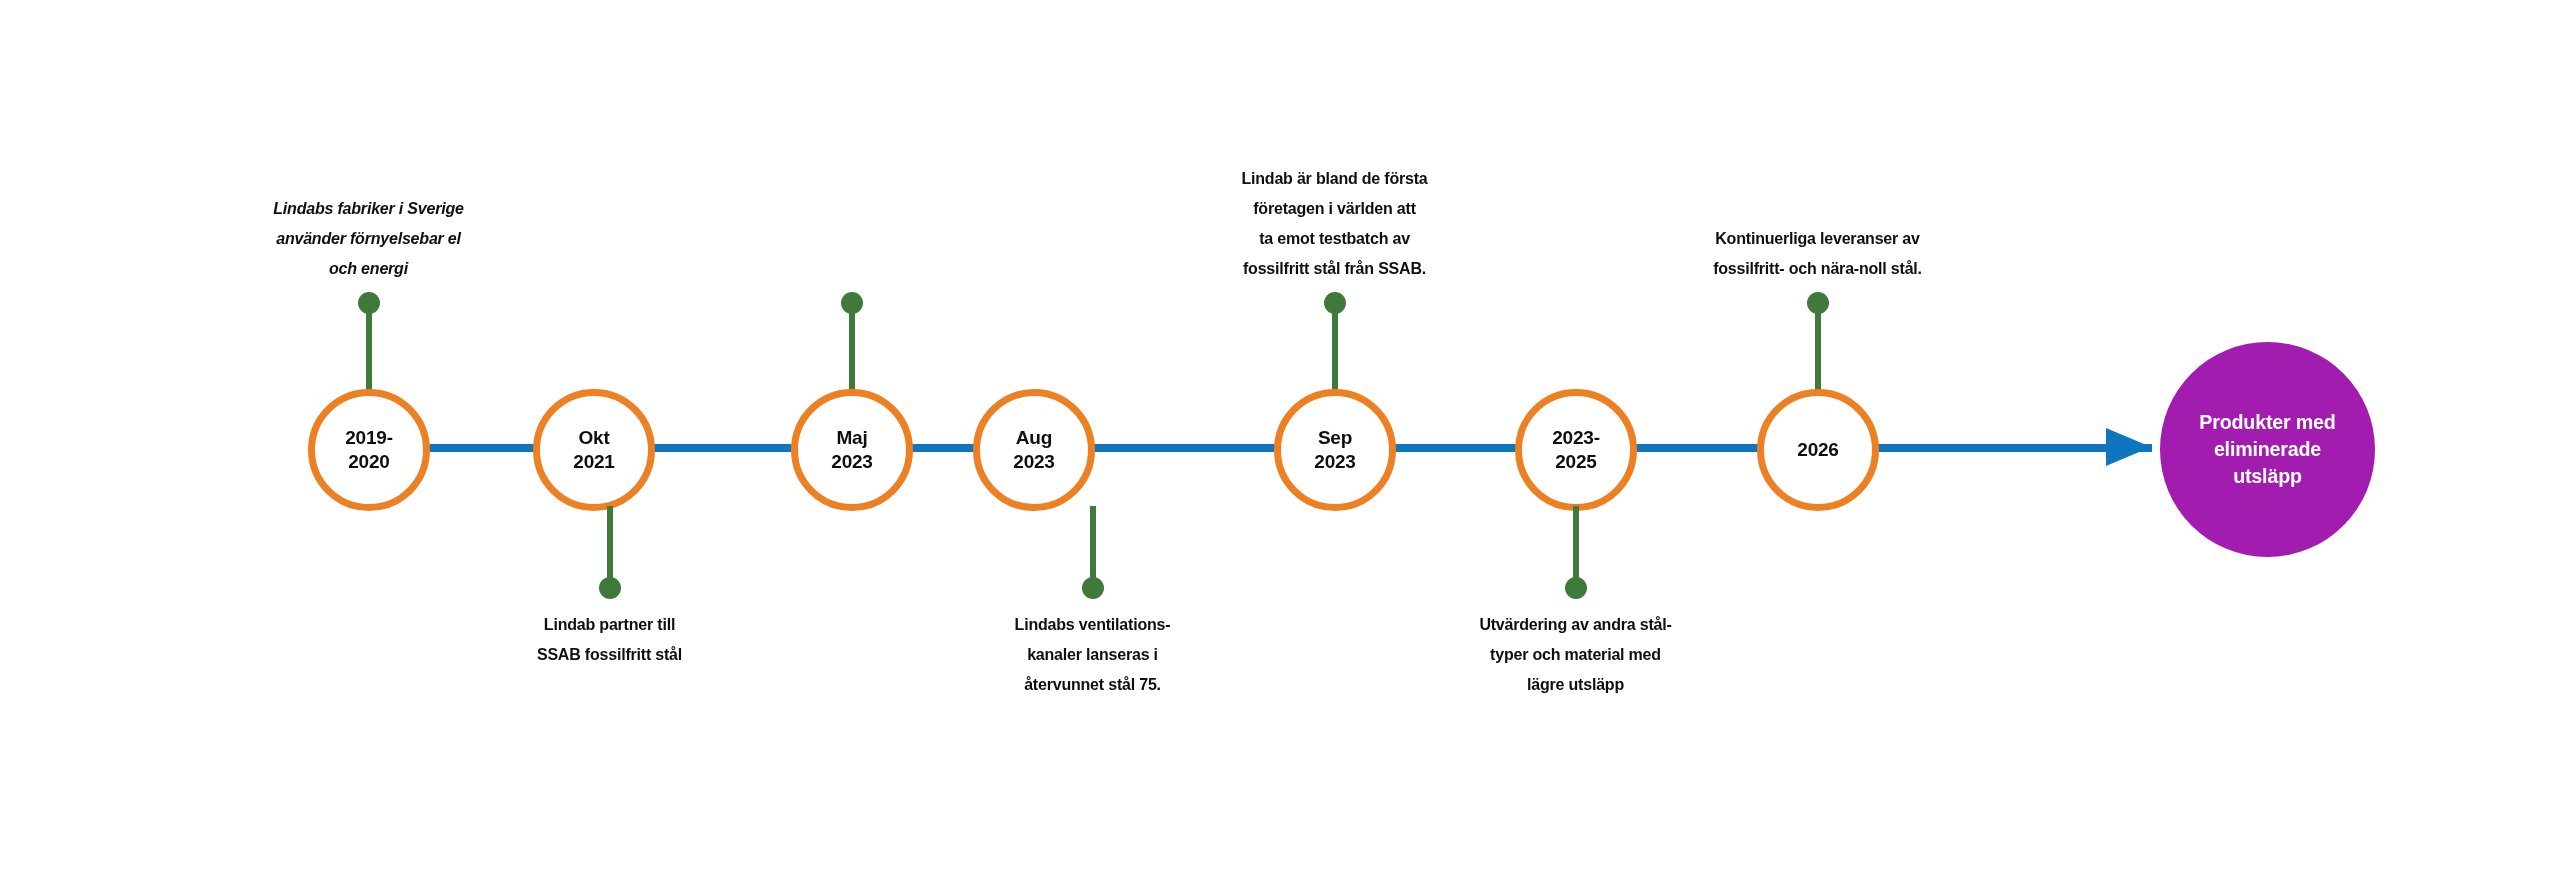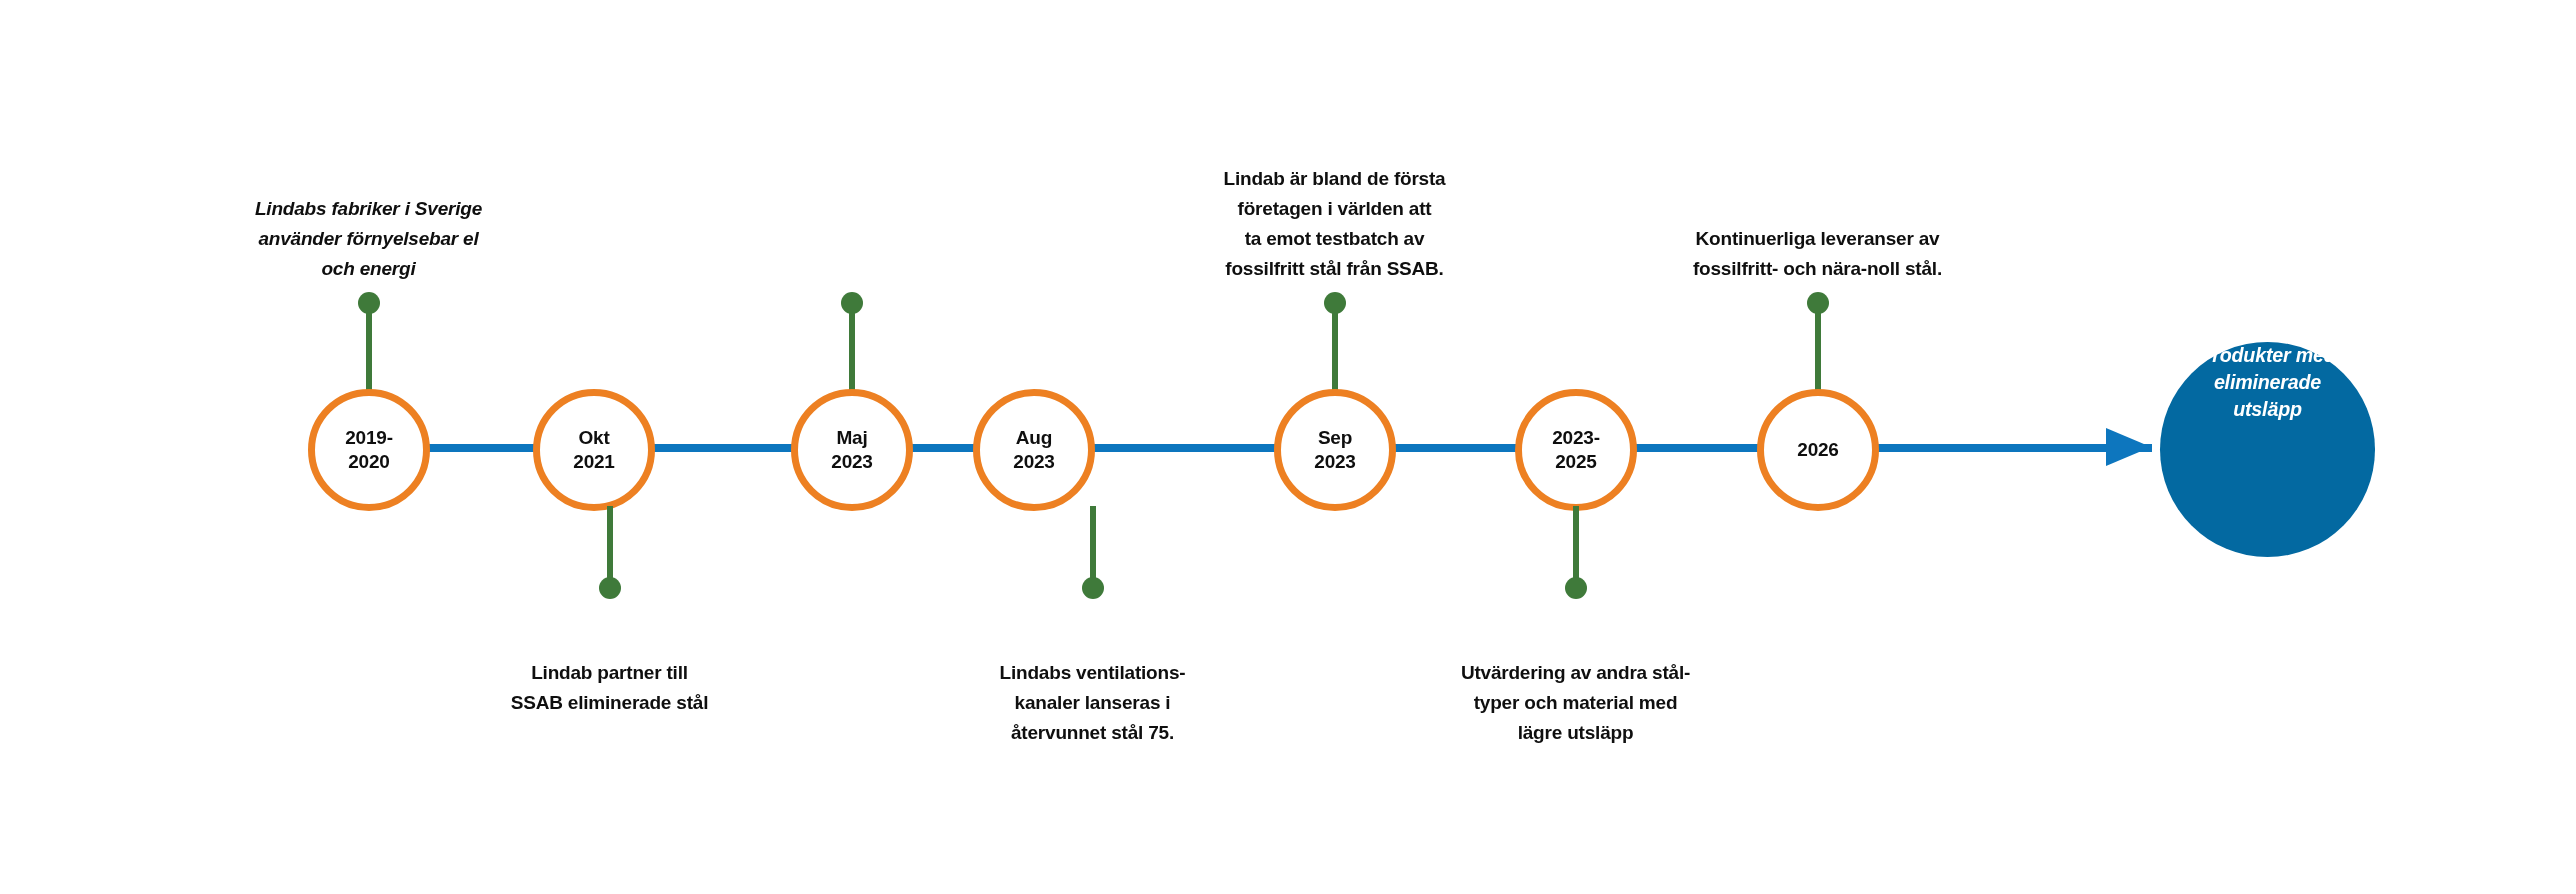--- a/index.html
+++ b/index.html
@@ -83,47 +83,46 @@
   }
   .dot-up   { top: 292px; }
   .dot-down { top: 577px; }
 
   
   .caption {
     position: absolute;
     width: 295px;
     margin-left: -148px;
     text-align: center;
-    font-size: 19px;
+    font-size: 16px;
     font-weight: 700;
     line-height: 30px;
     color: #0f0f0f;
     letter-spacing: -0.2px;
     white-space: pre-line;
-    margin-top: 48px;
   }
   .caption-up {
     bottom: 610px; 
   }
   .caption-down {
     top: 610px;
   }
 
   
   .goal {
     position: absolute;
     left: 2160px;
     top: 342px;
     width: 215px;
     height: 215px;
     border-radius: 50%;
-    background: #0369a1;
+    background: #a21caf;
     display: flex;
+    align-items: center;
     justify-content: center;
-    font-style: italic;
   }
   .goal-label {
     width: 179px;
     text-align: center;
     color: #ffffff;
     font-size: 19.7px;
     font-weight: 700;
     line-height: 27px;
     letter-spacing: -0.2px;
     white-space: pre-line;
@@ -147,21 +146,21 @@
 2020</span>
   </div>
 
   <div class="node" style="left:594px;">
     <span class="node-label">Okt
 2021</span>
   </div>
   <div class="stem stem-down" style="left:610px;"></div>
   <div class="dot dot-down" style="left:610px;"></div>
   <div class="caption caption-down" style="left:610px;">Lindab partner till
-SSAB eliminerade stål</div>
+SSAB fossilfritt stål</div>
 
   <div class="dot dot-up" style="left:852px;"></div>
   <div class="stem stem-up" style="left:852px;"></div>
   <div class="node" style="left:852px;">
     <span class="node-label">Maj
 2023</span>
   </div>
 
   <div class="node" style="left:1034px;">
     <span class="node-label">Aug

